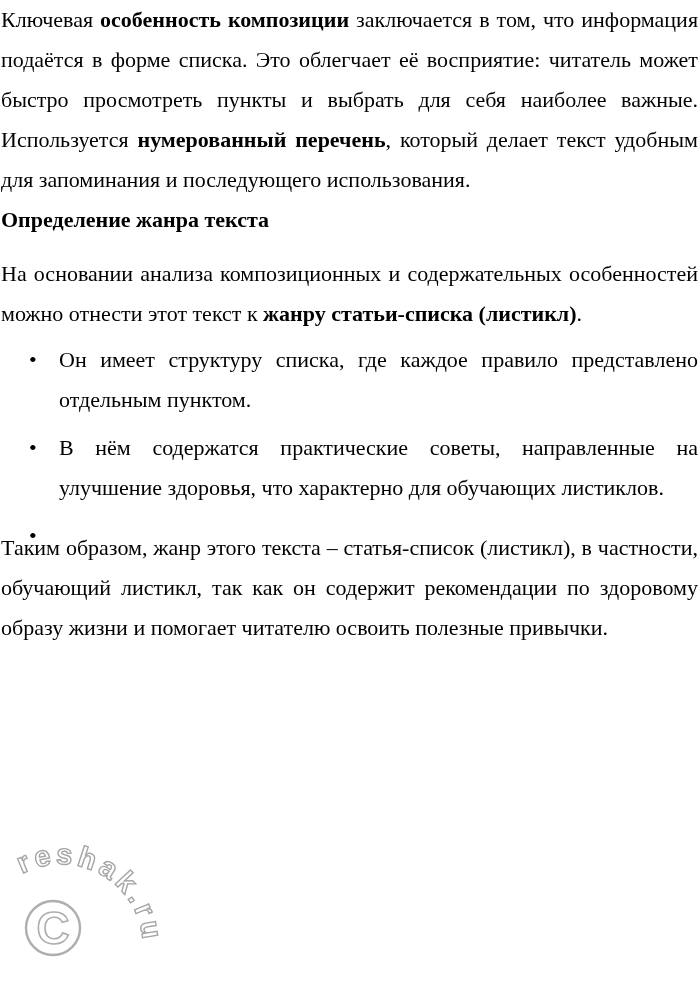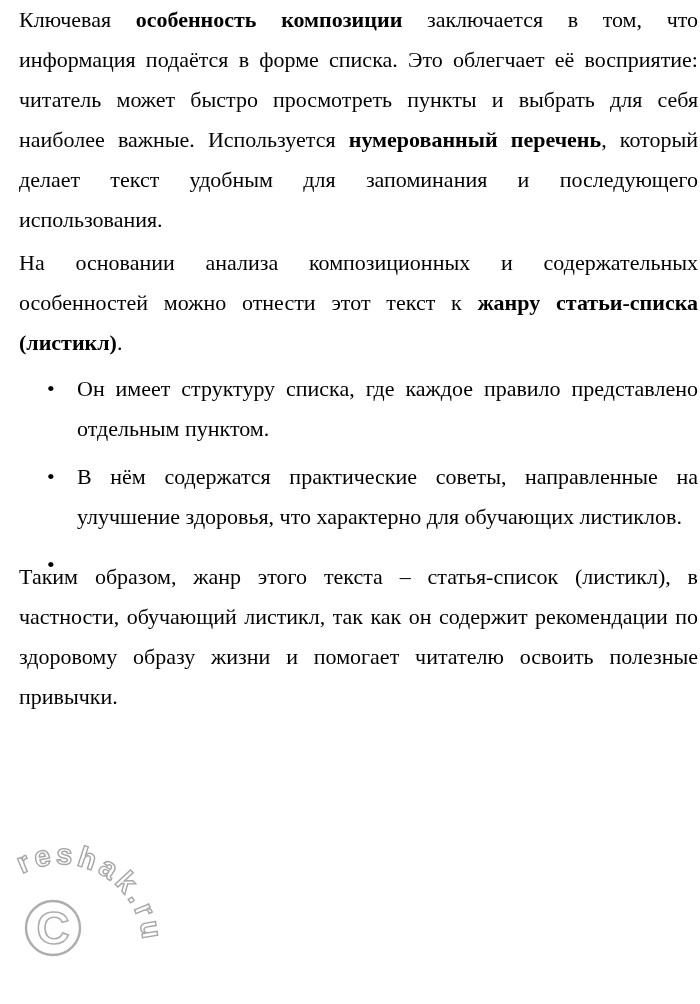--- a/index.html
+++ b/index.html
@@ -37,37 +37,37 @@
     font-family: "Liberation Sans", sans-serif;
     font-weight: bold;
     font-size: 46px;
     fill: #ffffff;
     stroke: #aeaeae;
     stroke-width: 1.6px;
   }
   .content {
     position: relative;
     z-index: 1;
-    padding: 0 2px 0 19px;
+    padding: 0 2px 0 1px;
     font-size: 22px;
     line-height: 40px;
   }
   .para {
     margin: 0;
     text-align: justify;
     text-justify: inter-word;
   }
   .para b, .heading { font-weight: bold; }
   .heading {
     margin: 0;
     font-size: 22px;
     line-height: 40px;
     text-align: left;
   }
-  .mt14 { margin-top: 3px; }
+  .mt14 { margin-top: 14px; }
   .mt12 { margin-top: 12px; }
   .mt8  { margin-top: 20px; }
   .bullets {
     margin: 6px 0 0 0;
     padding: 0;
     list-style: none;
   }
   .bullets li {
     position: relative;
     padding-left: 58px;
@@ -95,20 +95,21 @@
     <text class="wm-c-text" x="53" y="104" text-anchor="middle">C</text>
     <text class="wm-arc-text">
       <textPath href="#wmArc">reshak.ru</textPath>
     </text>
   </svg>
 
   <div class="content">
 
     <p class="para"><span>Ключевая </span><b>особенность композиции</b><span> заключается в том, что информация подаётся в форме списка. Это облегчает её восприятие: читатель может быстро просмотреть пункты и выбрать для себя наиболее важные. Используется </span><b>нумерованный перечень</b><span>, который делает текст удобным для запоминания и последующего использования.</span></p>
 
+    <h2 class="heading">Определение жанра текста</h2>
 
     <p class="para mt14"><span>На основании анализа композиционных и содержательных особенностей можно отнести этот текст к </span><b>жанру статьи-списка (листикл)</b><span>.</span></p>
 
 
     <ul class="bullets">
       <li><span class="bullet-mark">•</span><span class="li-text">Он имеет структуру списка, где каждое правило представлено отдельным пунктом.</span></li>
       <li><span class="bullet-mark">•</span><span class="li-text">В нём содержатся практические советы, направленные на улучшение здоровья, что характерно для обучающих листиклов.</span></li>
       <li><span class="bullet-mark">•</span></li>
     </ul>
 

